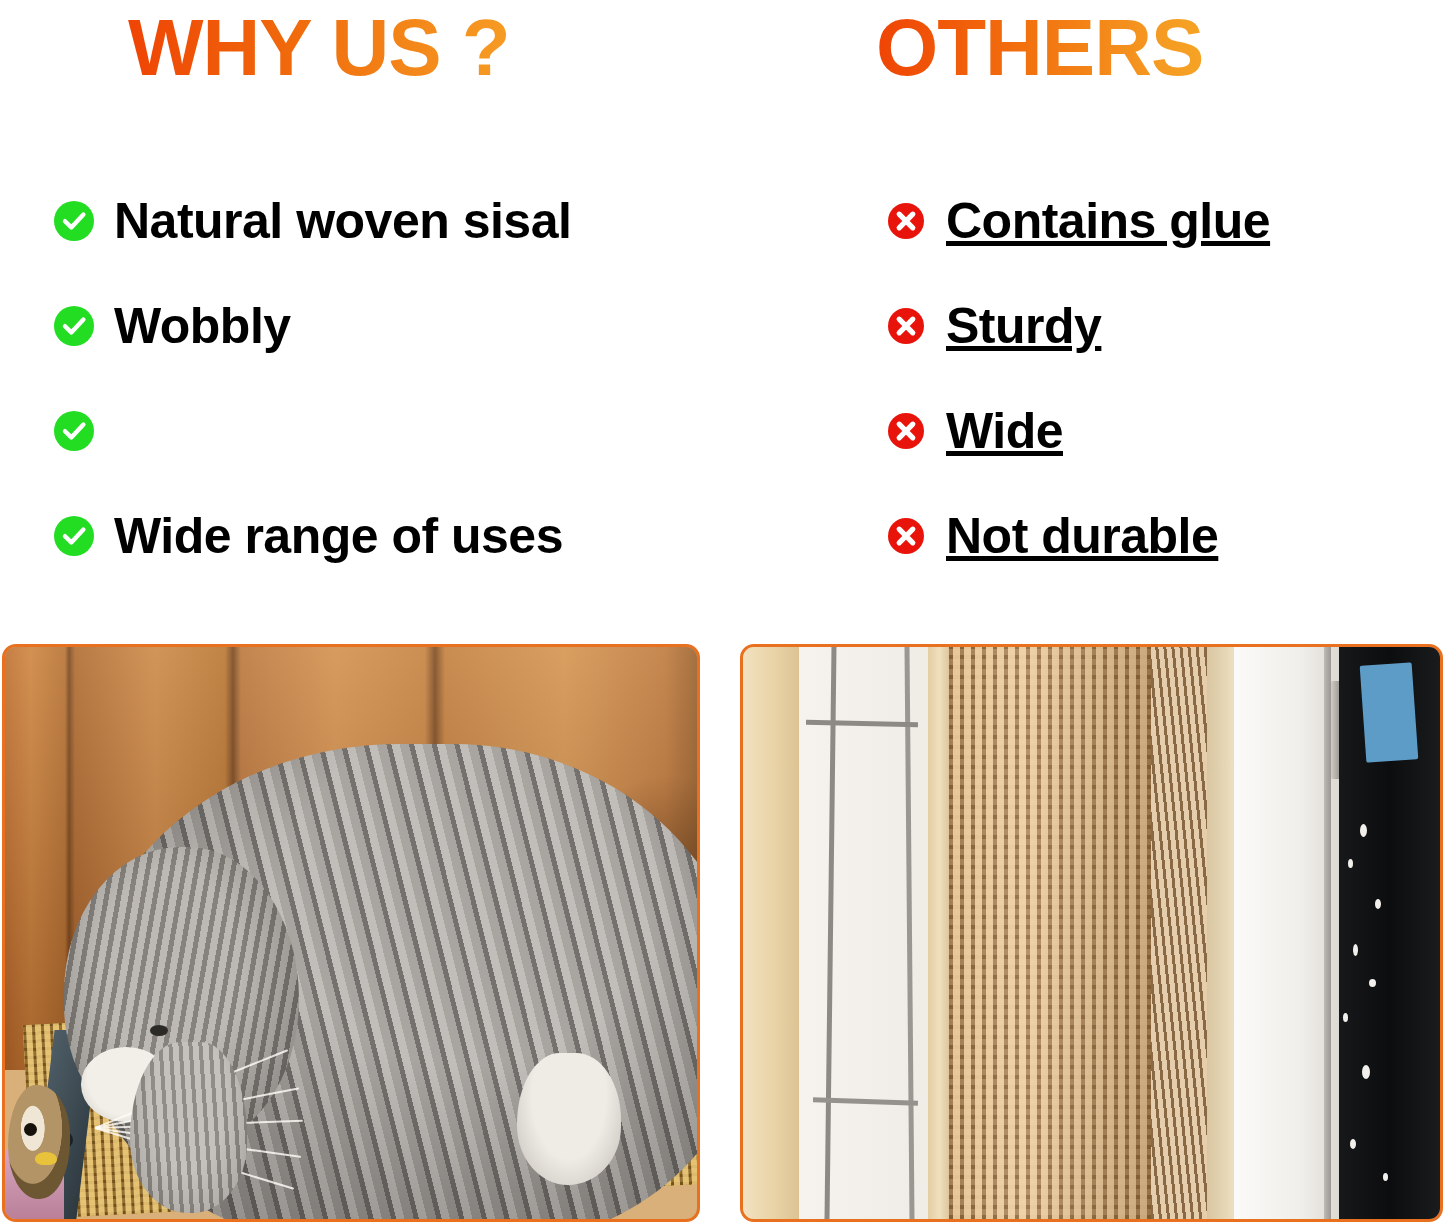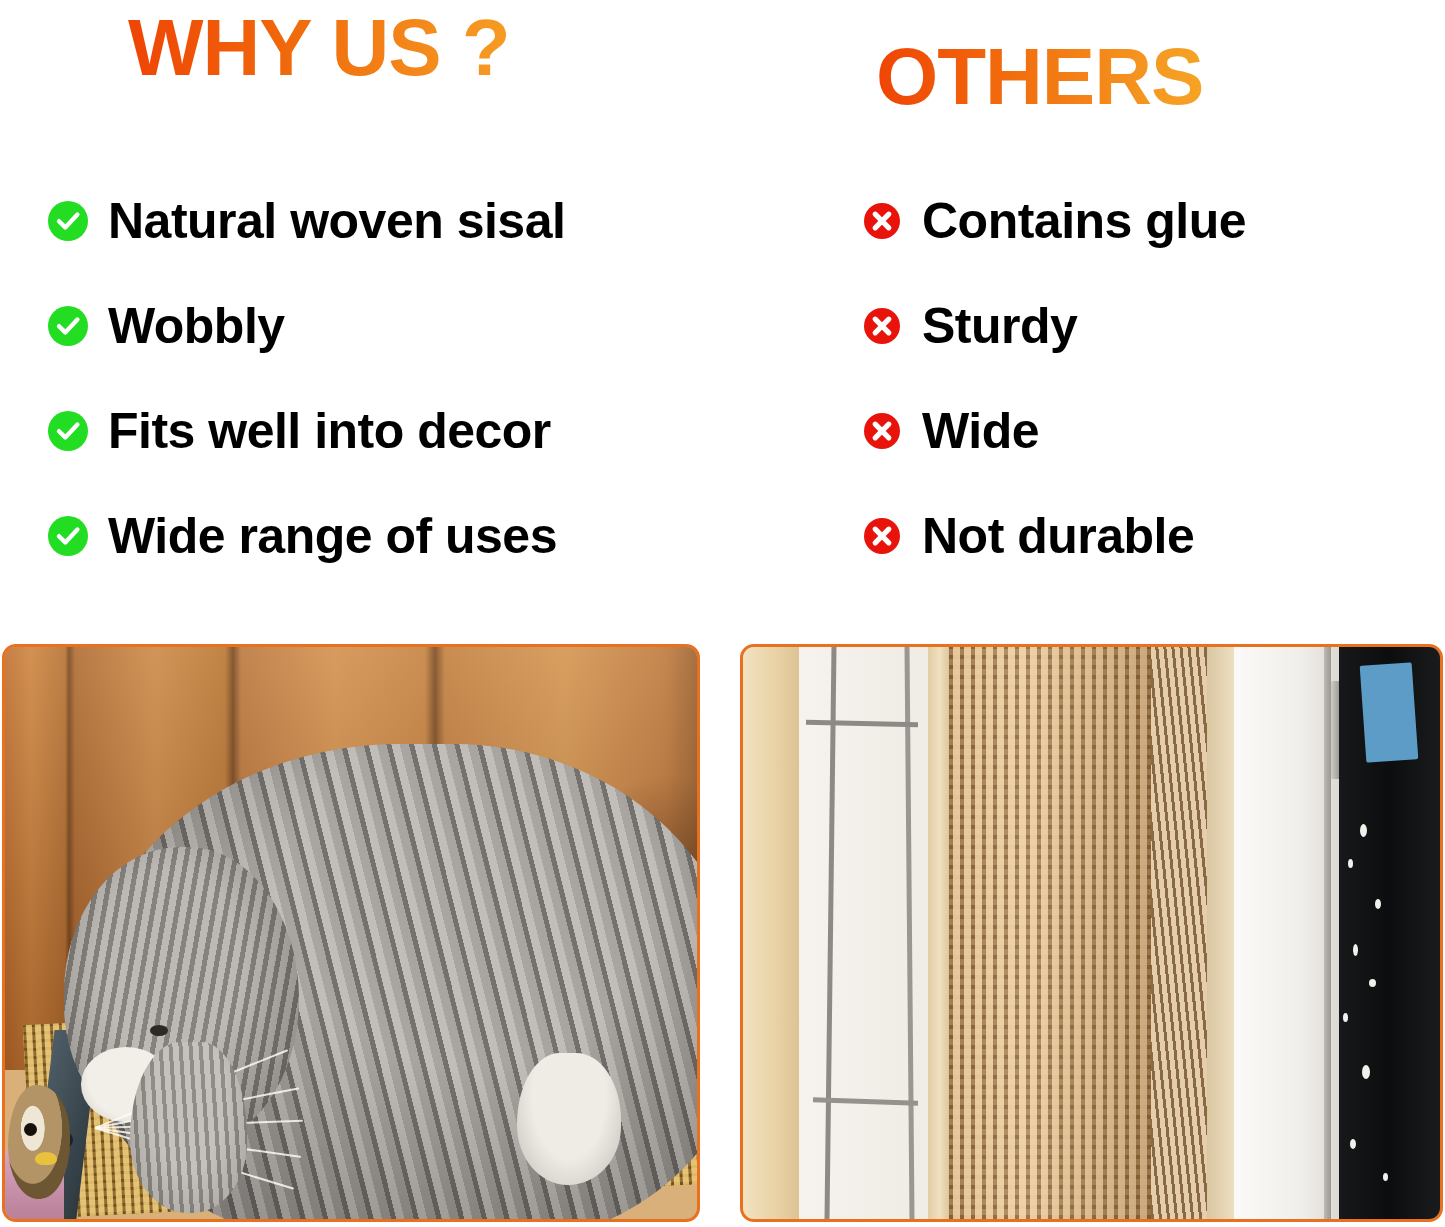--- a/index.html
+++ b/index.html
@@ -47,30 +47,29 @@
   }
   .panel-title.us {
     left: 128px;
     width: 540px;
     background-image: linear-gradient(90deg, #ef4405 0%, #f06c0c 32%, #f59320 62%, #f7b72a 100%);
   }
   .panel-title.others {
     left: 876px;
     width: 430px;
     background-image: linear-gradient(90deg, #ef4405 0%, #f2700e 34%, #f59a22 66%, #f5bb2c 100%);
-    margin-top: 29px;
   }
 
   
   .list-col {
     position: absolute;
     top: 168px;
   }
-  .list-col.pros { left: 48px; width: 660px; text-align: right; }
-  .list-col.cons { left: 864px; width: 520px; }
+  .list-col.pros { left: 54px; width: 660px; text-align: right; }
+  .list-col.cons { left: 888px; width: 520px; text-decoration: underline; }
 
   .feature-row {
     display: flex;
     align-items: center;
     height: 105px;
   }
   .feature-row .badge {
     flex: 0 0 auto;
     display: block;
     position: relative;
@@ -391,21 +390,20 @@
       <span class="feature-label">Wobbly</span>
     </div>
 
     <div class="feature-row">
       <span class="badge check">
         <svg viewBox="0 0 40 40" aria-hidden="true">
           <circle cx="20" cy="20" r="20" fill="#22dd22"></circle>
           <path d="M11 20.2 L17.3 26.4 L29.4 13.6" fill="none" stroke="#ffffff" stroke-width="4.4" stroke-linecap="round" stroke-linejoin="round"></path>
         </svg>
       </span>
-      <span class="feature-label">Fits well into decor</span>
     </div>
 
     <div class="feature-row">
       <span class="badge check">
         <svg viewBox="0 0 40 40" aria-hidden="true">
           <circle cx="20" cy="20" r="20" fill="#22dd22"></circle>
           <path d="M11 20.2 L17.3 26.4 L29.4 13.6" fill="none" stroke="#ffffff" stroke-width="4.4" stroke-linecap="round" stroke-linejoin="round"></path>
         </svg>
       </span>
       <span class="feature-label">Wide range of uses</span>

